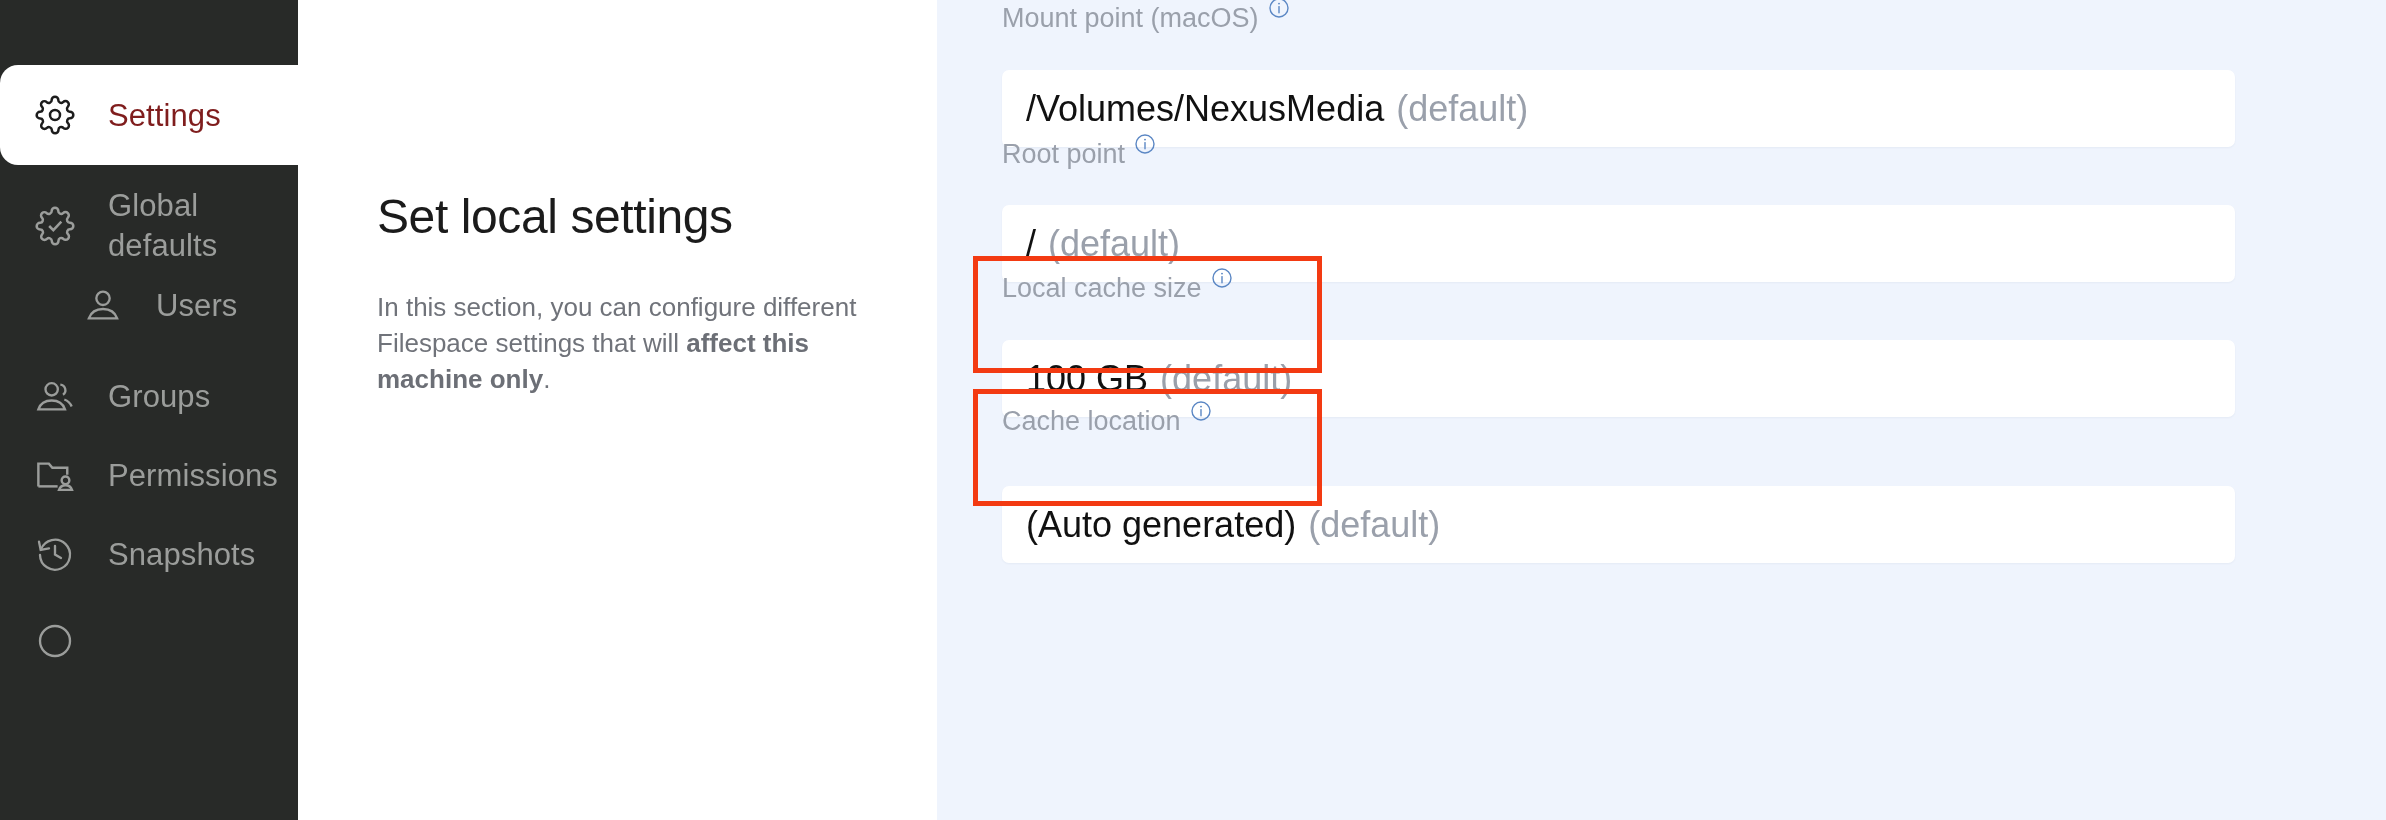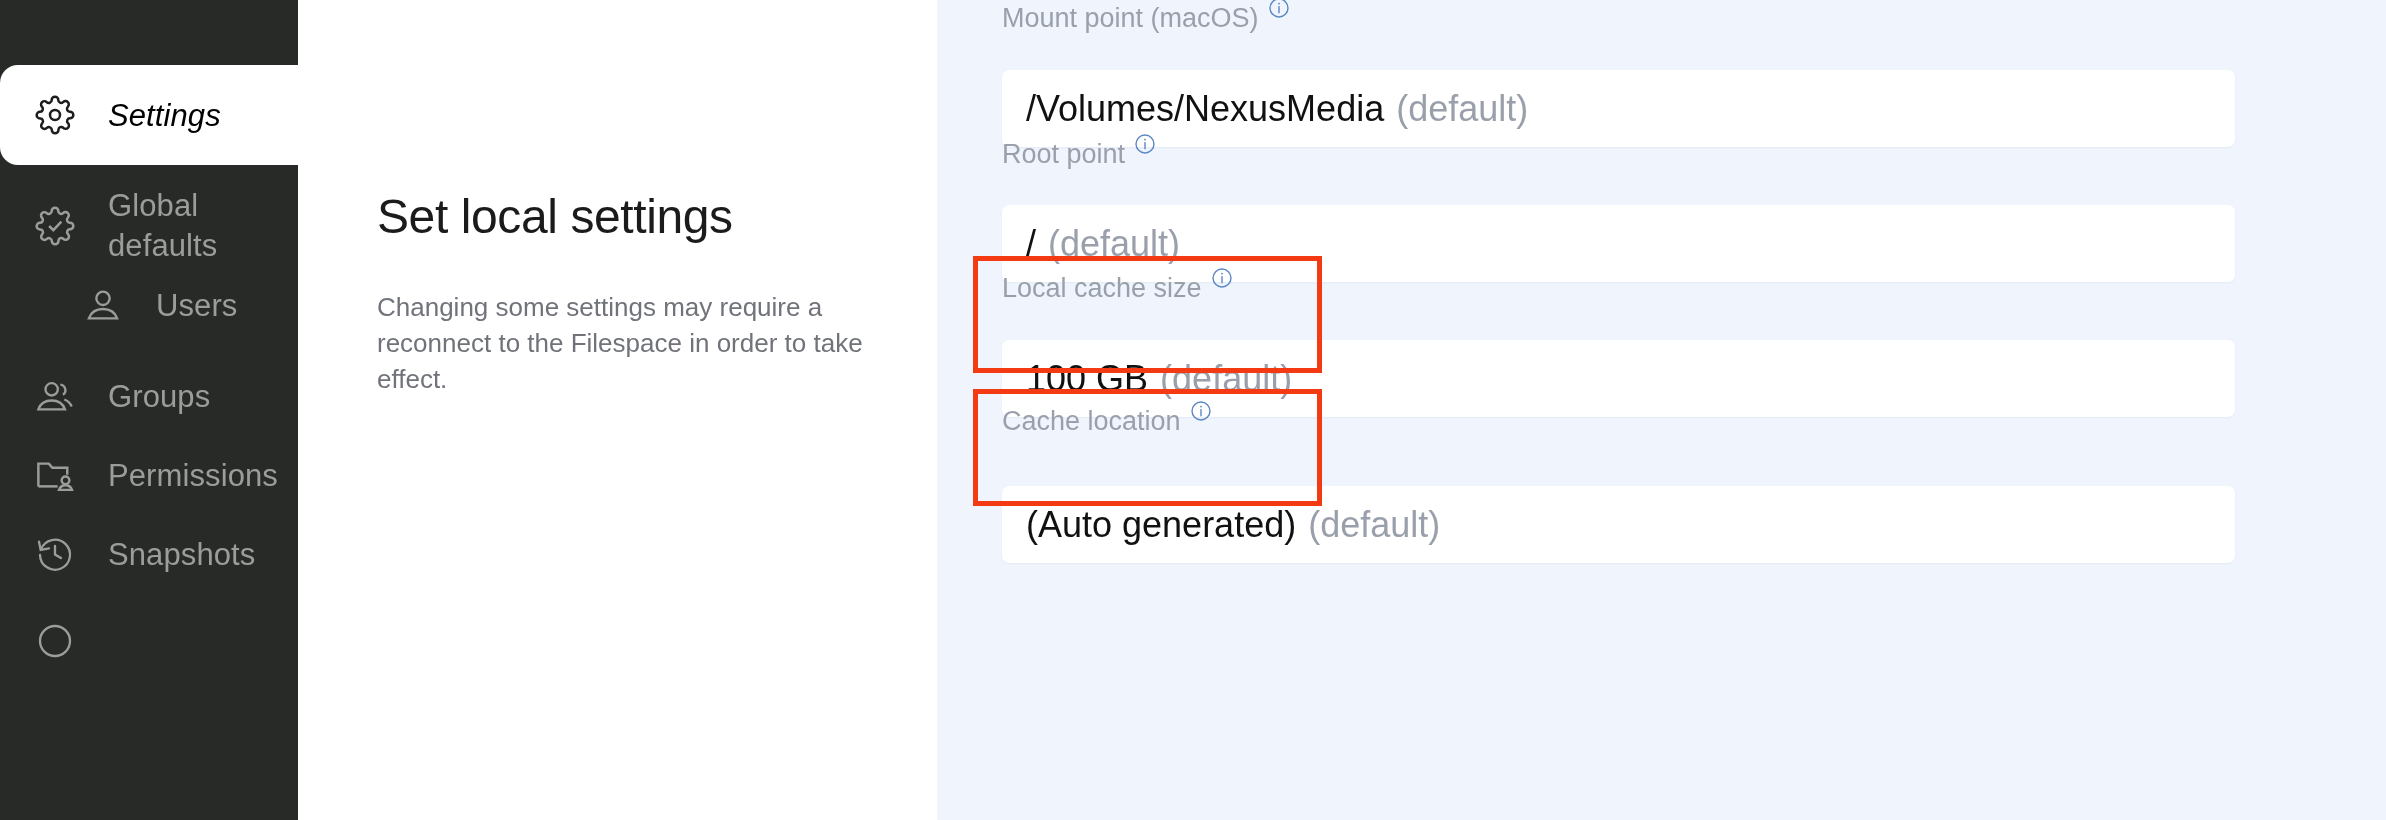--- a/index.html
+++ b/index.html
@@ -53,21 +53,21 @@
     line-height: 37px;
     color: #9b9d9b;
     letter-spacing: 0.1px;
   }
 
   .nav-item.active {
     background: #ffffff;
     border-top-left-radius: 18px;
     border-bottom-left-radius: 18px;
   }
-  .nav-item.active .nav-label { color: #000000; font-style: italic; }
+  .nav-item.active .nav-label { color: #7f1d1d; }
 
   
   #nav-settings   { top: 65px;  height: 100px; }
   #nav-global     { top: 180px; height: 92px;  }
   #nav-users      { top: 278px; height: 54px; margin-left: 48px;  }
   #nav-groups     { top: 369px; height: 54px;  }
   #nav-perms      { top: 448px; height: 54px;  }
   #nav-snapshots  { top: 527px; height: 54px;  }
   #nav-partial    { top: 614px; height: 54px;  }
 
@@ -257,22 +257,22 @@
         </svg>
       </span>
     </div>
 
   </nav>
 
   <section class="mid-col">
     <div class="mid-inner">
       <h1 class="page-title">Set local settings</h1>
 
-
-      <p class="page-para">Changing some settings may require a reconnect to the Filespace in order to take effect.</p>
+      <p class="page-para"><span>In this section, you can configure different Filespace settings that will </span><b>affect this machine only</b><span>.</span></p>
+
     </div>
   </section>
 
   <section class="right-panel">
 
     <div class="field-label" id="label-mount">
       <span>Mount point (macOS)</span>
       <span class="info-icon">
         <svg width="22" height="22" viewBox="0 0 22 22" fill="none" stroke="#5b87c4" stroke-width="1.4">
           <circle cx="11" cy="11" r="9"></circle>

